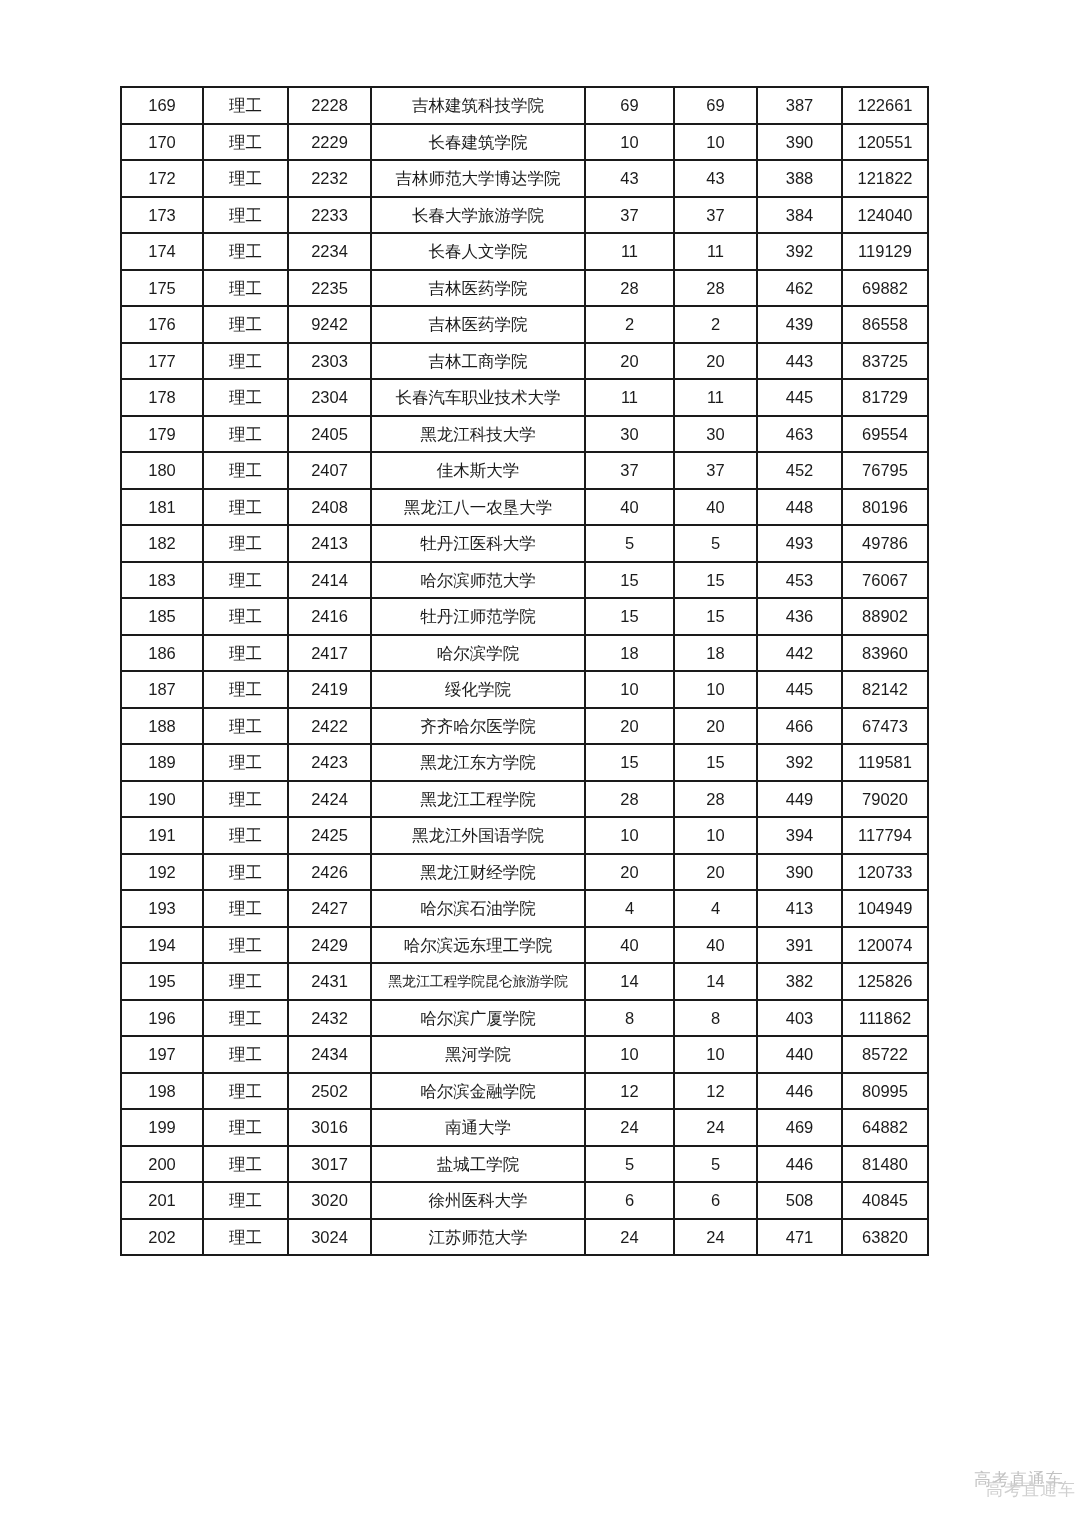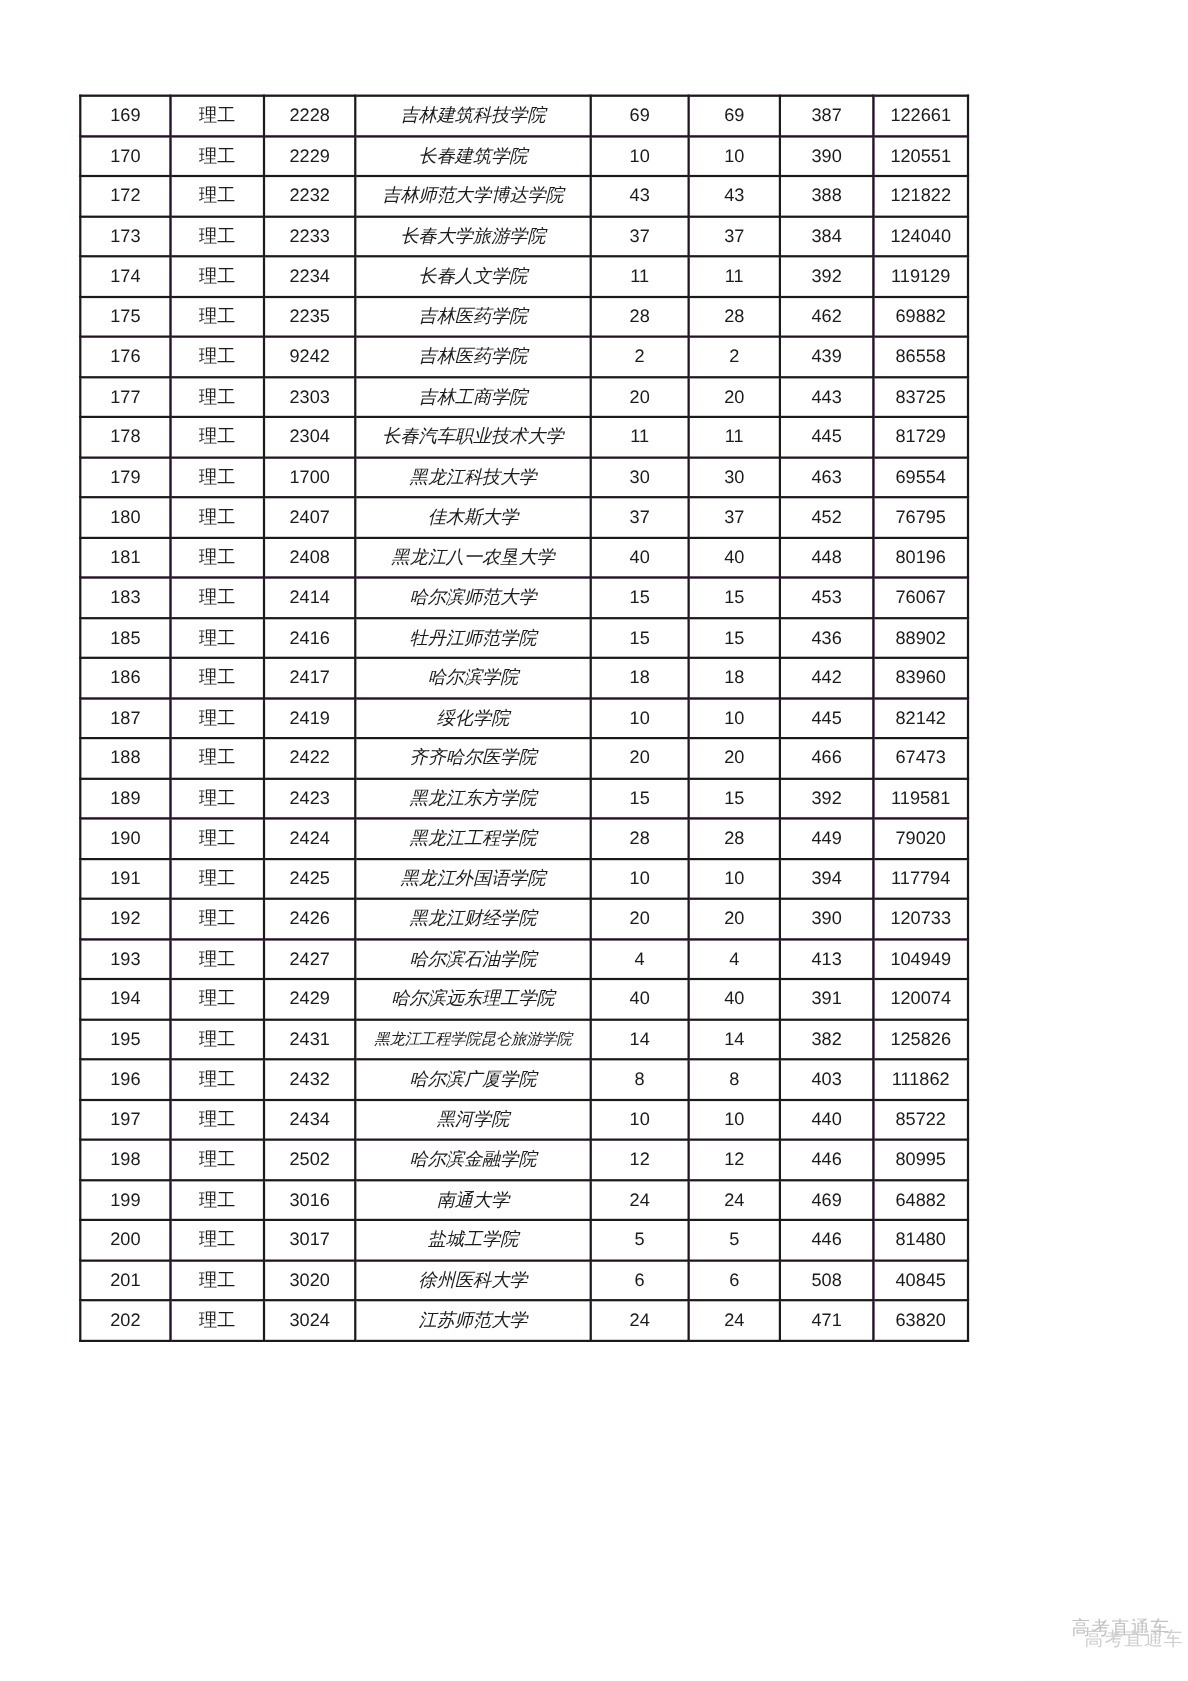--- a/index.html
+++ b/index.html
@@ -20,42 +20,43 @@
     position: absolute;
     left: 72px;
     top: 86px;
     width: 796px;
   }
 
   table.score-table {
     border-collapse: collapse;
     table-layout: fixed;
     width: 796px;
-    background: #f0abfc;
+    background: #000000;
+    margin-left: 48px;
   }
 
   table.score-table td {
     border: 2px solid #1a1a1a;
     height: 34.5px;
     padding: 0 2px;
     text-align: center;
     vertical-align: middle;
     color: #1b1b1b;
     font-size: 16.5px;
     line-height: 1.1;
     white-space: nowrap;
     overflow: hidden;
     background: #ffffff;
   }
 
   
   td.c-rank    { width: 76px; }
   td.c-cat     { width: 79px; }
   td.c-code    { width: 77px; }
-  td.c-name    { width: 208px; font-size: 16px; font-style: italic; }
+  td.c-name    { width: 208px; font-size: 16px; }
   td.c-plan    { width: 83px; }
   td.c-enroll  { width: 77px; }
   td.c-score   { width: 79px; }
   td.c-pos     { width: 80px; }
 
   td.c-name.tight { font-size: 14px; letter-spacing: -0.2px; }
 
   
   #watermark {
     position: absolute;
@@ -169,21 +170,21 @@
           <td class="c-code">2304</td>
           <td class="c-name">长春汽车职业技术大学</td>
           <td class="c-plan">11</td>
           <td class="c-enroll">11</td>
           <td class="c-score">445</td>
           <td class="c-pos">81729</td>
         </tr>
         <tr>
           <td class="c-rank">179</td>
           <td class="c-cat">理工</td>
-          <td class="c-code">1700</td>
+          <td class="c-code">2405</td>
           <td class="c-name">黑龙江科技大学</td>
           <td class="c-plan">30</td>
           <td class="c-enroll">30</td>
           <td class="c-score">463</td>
           <td class="c-pos">69554</td>
         </tr>
         <tr>
           <td class="c-rank">180</td>
           <td class="c-cat">理工</td>
           <td class="c-code">2407</td>
@@ -197,20 +198,30 @@
           <td class="c-rank">181</td>
           <td class="c-cat">理工</td>
           <td class="c-code">2408</td>
           <td class="c-name">黑龙江八一农垦大学</td>
           <td class="c-plan">40</td>
           <td class="c-enroll">40</td>
           <td class="c-score">448</td>
           <td class="c-pos">80196</td>
         </tr>
         <tr>
+          <td class="c-rank">182</td>
+          <td class="c-cat">理工</td>
+          <td class="c-code">2413</td>
+          <td class="c-name">牡丹江医科大学</td>
+          <td class="c-plan">5</td>
+          <td class="c-enroll">5</td>
+          <td class="c-score">493</td>
+          <td class="c-pos">49786</td>
+        </tr>
+        <tr>
           <td class="c-rank">183</td>
           <td class="c-cat">理工</td>
           <td class="c-code">2414</td>
           <td class="c-name">哈尔滨师范大学</td>
           <td class="c-plan">15</td>
           <td class="c-enroll">15</td>
           <td class="c-score">453</td>
           <td class="c-pos">76067</td>
         </tr>
         <tr>

